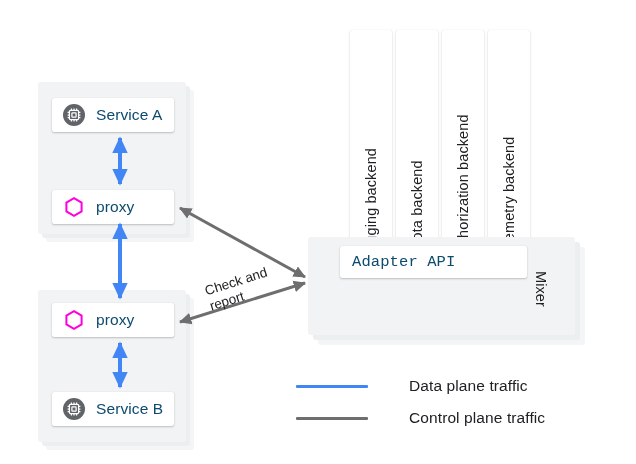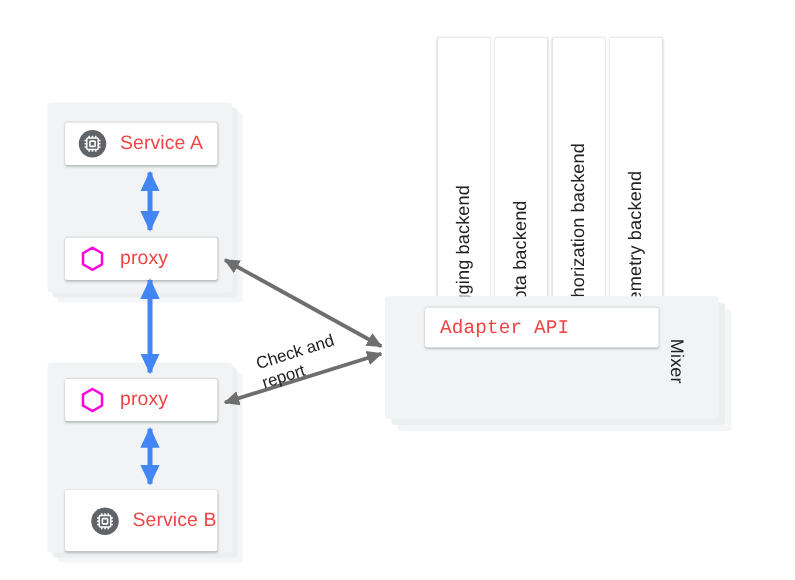--- a/index.html
+++ b/index.html
@@ -36,21 +36,21 @@
   .wbox {
     background: #ffffff;
     border-radius: 2px;
     box-shadow: 0 1px 2px rgba(60,64,67,0.28), 0 0 1px rgba(60,64,67,0.18);
     display: flex;
     align-items: center;
     box-sizing: border-box;
   }
   .wbox-label {
     font-size: 15.5px;
-    color: #ef4444;
+    color: #0c4a6e;
     white-space: nowrap;
     letter-spacing: 0.1px;
   }
 
   
   .chip-icon {
     width: 24px; height: 24px;
     flex: 0 0 24px;
   }
   
@@ -151,21 +151,21 @@
 
   <div class="wbox abs" style="left:52px; top:303px; width:122px; height:34px; padding:0 10px;">
     <span class="hex-icon">
       <svg viewBox="0 0 24 24" width="24" height="24" aria-hidden="true">
         <polygon points="12,3.2 19.6,7.6 19.6,16.4 12,20.8 4.4,16.4 4.4,7.6" fill="none" stroke="#ff00dd" stroke-width="2"></polygon>
       </svg>
     </span>
     <span class="wbox-label" style="margin-left:10px;">proxy</span>
   </div>
 
-  <div class="wbox abs" style="left:52px; top:392px; width:122px; height:49px; padding:0 20px;">
+  <div class="wbox abs" style="left:52px; top:392px; width:122px; height:34px; padding:0 10px;">
     <span class="chip-icon">
       <svg viewBox="0 0 24 24" width="24" height="24" aria-hidden="true">
         <circle cx="12" cy="12" r="11" fill="#606368"></circle>
         <g fill="none" stroke="#ffffff" stroke-width="1.25">
           <rect x="7.4" y="7.4" width="9.2" height="9.2" rx="1.1"></rect>
           <rect x="9.9" y="9.9" width="4.2" height="4.2" rx="0.6"></rect>
           <path d="M9.4 7.4V5.6M12 7.4V5.6M14.6 7.4V5.6M9.4 16.6v1.8M12 16.6v1.8M14.6 16.6v1.8M7.4 9.4H5.6M7.4 12H5.6M7.4 14.6H5.6M16.6 9.4h1.8M16.6 12h1.8M16.6 14.6h1.8"></path>
         </g>
       </svg>
     </span>
@@ -214,14 +214,24 @@
     <line x1="180" y1="208" x2="305" y2="277" stroke="#6e6e6e" stroke-width="3" marker-start="url(#greyArrow)" marker-end="url(#greyArrow)"></line>
 
     <line x1="180" y1="322" x2="305" y2="283" stroke="#6e6e6e" stroke-width="3" marker-start="url(#greyArrow)" marker-end="url(#greyArrow)"></line>
   </svg>
 
   <div class="arrow-label" style="left:203px; top:284px; transform: rotate(-17.5deg);">
     <div>Check and</div>
     <div>report</div>
   </div>
 
+  <div class="abs" style="left:296px; top:373px;">
+    <div style="display:flex; align-items:center; height:26px;">
+      <span class="legend-line" style="width:72px; background:#4285f4;"></span>
+      <span class="legend-text" style="margin-left:41px;">Data plane traffic</span>
+    </div>
+    <div style="display:flex; align-items:center; height:26px; margin-top:6px;">
+      <span class="legend-line" style="width:72px; background:#6e6e6e;"></span>
+      <span class="legend-text" style="margin-left:41px;">Control plane traffic</span>
+    </div>
+  </div>
 
 </div>
 
 </body></html>

